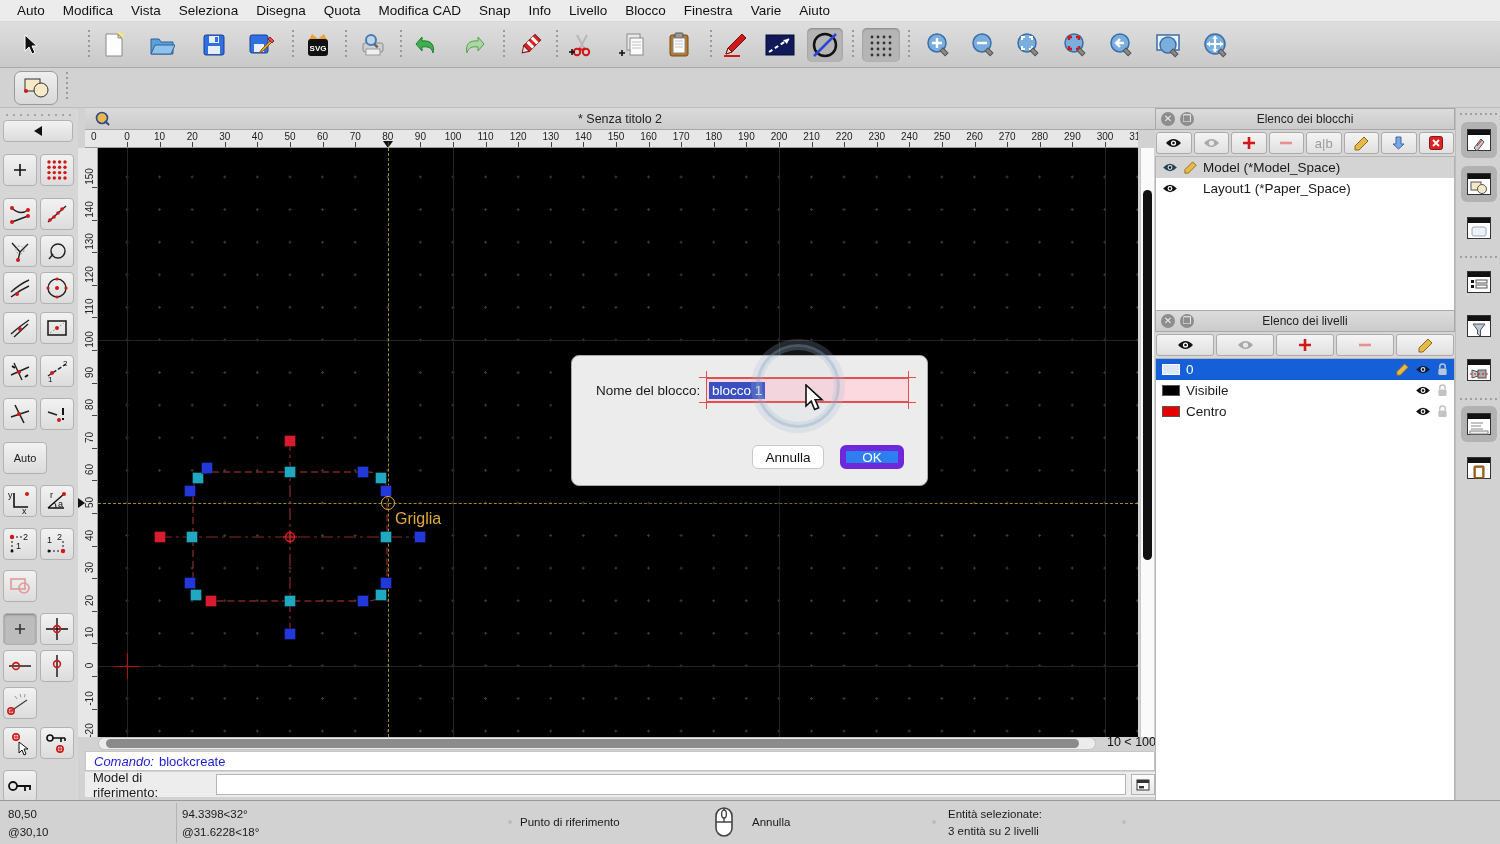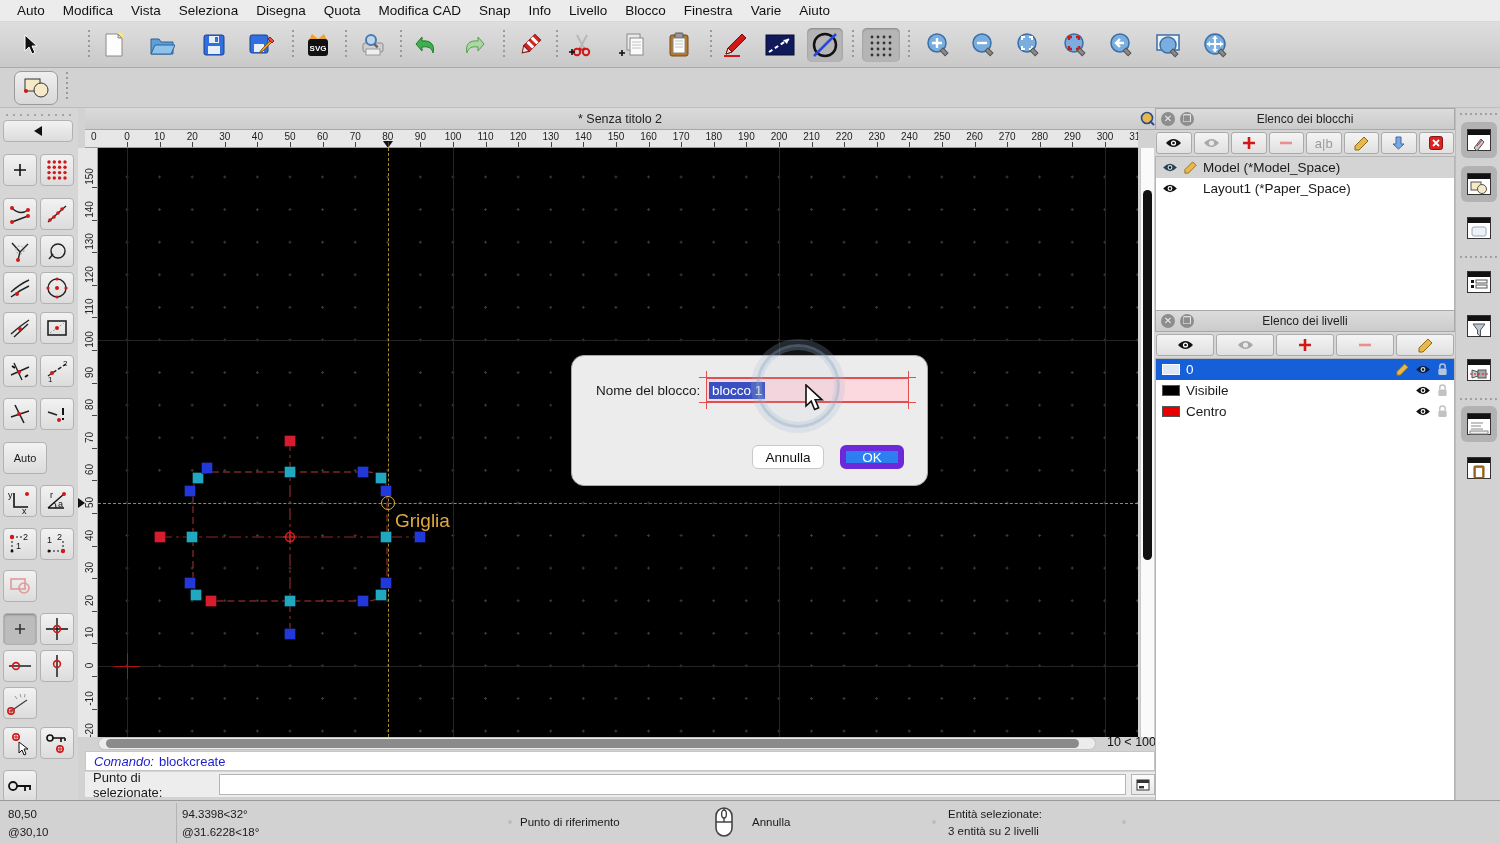--- a/index.html
+++ b/index.html
@@ -35,21 +35,21 @@
     border-radius:4px; background:linear-gradient(#f2f2f2,#dcdcdc);
     display:flex; align-items:center; justify-content:center; }
   .pbtn.pressed { background:#bcbcbc; box-shadow:inset 0 1px 2px rgba(0,0,0,.3); }
   .pwide { position:absolute; left:3px; width:70px; height:22px; border:1px solid #b2b2b2;
     border-radius:4px; background:linear-gradient(#f2f2f2,#dcdcdc);
     display:flex; align-items:center; justify-content:center; font-size:11px; }
   .c1 { left:3px; } .c2 { left:40px; }
   
   #mdititle { position:absolute; left:85px; top:108px; width:1070px; height:22px;
     background:linear-gradient(#dadada,#cccccc); border-bottom:1px solid #a8a8a8;
-    display:flex; align-items:center; z-index:20;justify-content:flex-end;}
+    display:flex; align-items:center; z-index:20;}
   #mdititle .t { position:absolute; left:50%; transform:translateX(-50%);
     font-size:12.5px; color:#222; }
   #hruler { position:absolute; left:85px; top:130px; width:1053px; height:18px;
     background:#e7e7e7; border-bottom:1px solid #9d9d9d; overflow:hidden; z-index:21;}
   .hlab { position:absolute; top:1px; font-size:10px; color:#222; transform:translateX(-50%); }
   .htick { position:absolute; bottom:0; width:1px; height:5px; background:#444; }
   #vruler { position:absolute; left:78px; top:148px; width:20px; height:589px;
     background:#e7e7e7; border-right:1px solid #9d9d9d; overflow:hidden; z-index:21;}
   .vlab { position:absolute; left:2px; font-size:10px; color:#222;
     transform:rotate(-90deg); transform-origin:center; width:18px; text-align:center;}
@@ -62,21 +62,21 @@
   #canvas { position:absolute; left:98px; top:148px; width:1040px; height:589px;
     background:#000; overflow:hidden; z-index:10;
     background-image:radial-gradient(circle,#3c3c3c 1px, transparent 1.4px);
     background-size:32.6px 32.6px; background-position:12.7px 12.7px; }
   .metav { position:absolute; top:0; width:1px; height:589px; background:#242424; }
   .metah { position:absolute; left:0; height:1px; width:1040px; background:#242424; }
   #xhairV { position:absolute; top:0; height:589px; width:0; border-left:1px dashed #b89b2e; opacity:.9;}
   #xhairH { position:absolute; left:0; width:1040px; height:0; border-top:1px dashed #b89b2e; opacity:.9;}
   #snapCircle { position:absolute; width:14px; height:14px; border:1.5px solid #d8b63e;
     border-radius:50%; transform:translate(-50%,-50%); }
-  #gridLabel { position:absolute; color:#e0a93c; font-size:19px; }
+  #gridLabel { position:absolute; color:#e0a93c; font-size:16px; }
   #originX, #originY { position:absolute; background:#b01212; }
   #drawingSvg { position:absolute; left:0; top:0; }
   
   #vscroll { position:absolute; left:1140px; top:148px; width:14px; height:589px;
     background:#fafafa; border-left:1px solid #c9c9c9; z-index:22;}
   #vthumb { position:absolute; left:2px; width:9px; border-radius:5px; background:#111; }
   #hscroll { position:absolute; left:98px; top:737px; width:998px; height:13px;
     background:#ececec; border:1px solid #c2c2c2; border-radius:7px; z-index:22;}
   #hthumb { position:absolute; top:1px; height:9px; border-radius:5px; background:#8b8b8b; }
   #gridStatus { position:absolute; left:1098px; top:735px; width:58px; height:15px;
@@ -122,21 +122,21 @@
     background:repeating-linear-gradient(90deg,#a0a0a0 0 2px, transparent 2px 5px); }
   .miniwin { width:24px; height:22px; background:#fff; border:1px solid #333; position:relative; }
   .miniwin::before { content:""; position:absolute; left:0; top:0; right:0; height:5px; background:#111; }
   
   #statusbar { position:absolute; left:0; top:800px; width:1500px; height:44px;
     background:#d2d2d2; border-top:1px solid #9a9a9a; font-size:11.5px; z-index:45;}
   .sdiv { position:absolute; top:2px; width:1px; height:40px; background:#b3b3b3; }
   .sdot { position:absolute; width:4px; height:4px; border-radius:50%; background:#bdbdbd; }
   
   #dialog { position:absolute; left:571px; top:355px; width:357px; height:131px;
-    background:#ececec; border:1px solid #a9a9a9; border-radius:13px;
+    background:#ececec; border:1px solid #a9a9a9; border-radius:8px;
     box-shadow:0 18px 45px rgba(0,0,0,.55); z-index:60;text-align:center; }
   #dlgField { position:absolute; left:134px; top:22px; width:203px; height:24px;
     background:#fbd9de; border:1px solid #e05050; display:flex; align-items:center; }
   .cropH { position:absolute; height:1px; background:#e05050; left:127px; width:217px; }
   .cropV { position:absolute; width:1px; background:#e05050; top:15px; height:38px; }
   #dlgSel { background:#3a50c2; color:#fff; font-size:13.5px; padding:1px 3px; margin-left:2px;}
   .dbtn { position:absolute; top:89px; height:24px; border-radius:6px; font-size:13.5px;
     display:flex; align-items:center; justify-content:center; }
   #btnCancel { left:180px; width:72px; background:#fff; border:1px solid #c9c9c9; color:#111;}
   #btnOk { left:268px; width:64px; background:#2d7ff0; color:#fff; border:6px solid #6d28d9;}
@@ -768,21 +768,21 @@
   </div>
 <div id="hscroll">
     <div id="hthumb" style="left:7px;width:973px"></div>
   </div>
 <div id="gridStatus">10 &lt; 100</div>
 
 <div id="cmdHistory">
   <span class="pfx">Comando:</span><span class="cmd">blockcreate</span>
 </div>
 <div id="cmdRow">
-  <span class="lbl">Punto di selezionate:</span>
+  <span class="lbl">Model di riferimento:</span>
   <div id="cmdInput"></div>
   <div id="cmdWidgetBtn">
     <svg width="14" height="12" viewBox="0 0 14 12">
         <rect x="1" y="1" width="12" height="10" fill="#fff" stroke="#333"></rect>
         <rect x="1" y="1" width="12" height="3" fill="#333"></rect>
         <rect x="3" y="7" width="5" height="2.4" fill="#333"></rect>
       </svg>
   </div>
 </div>
 

